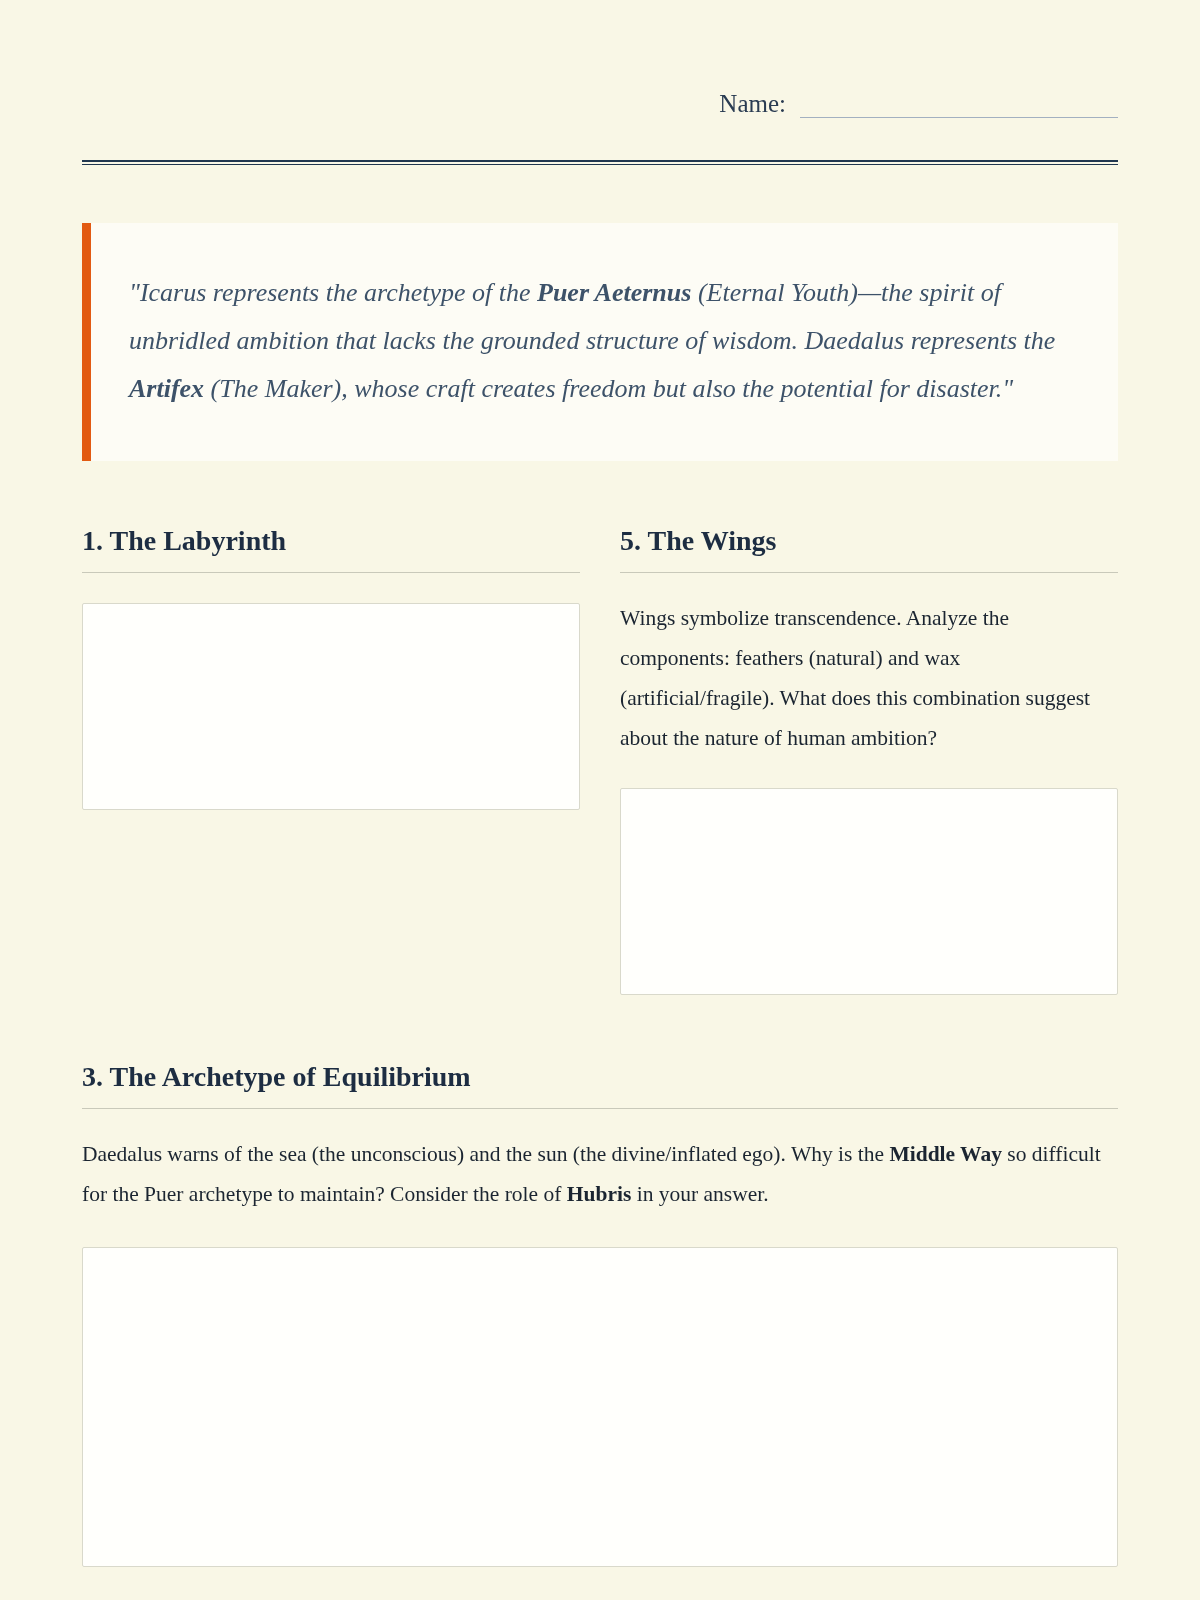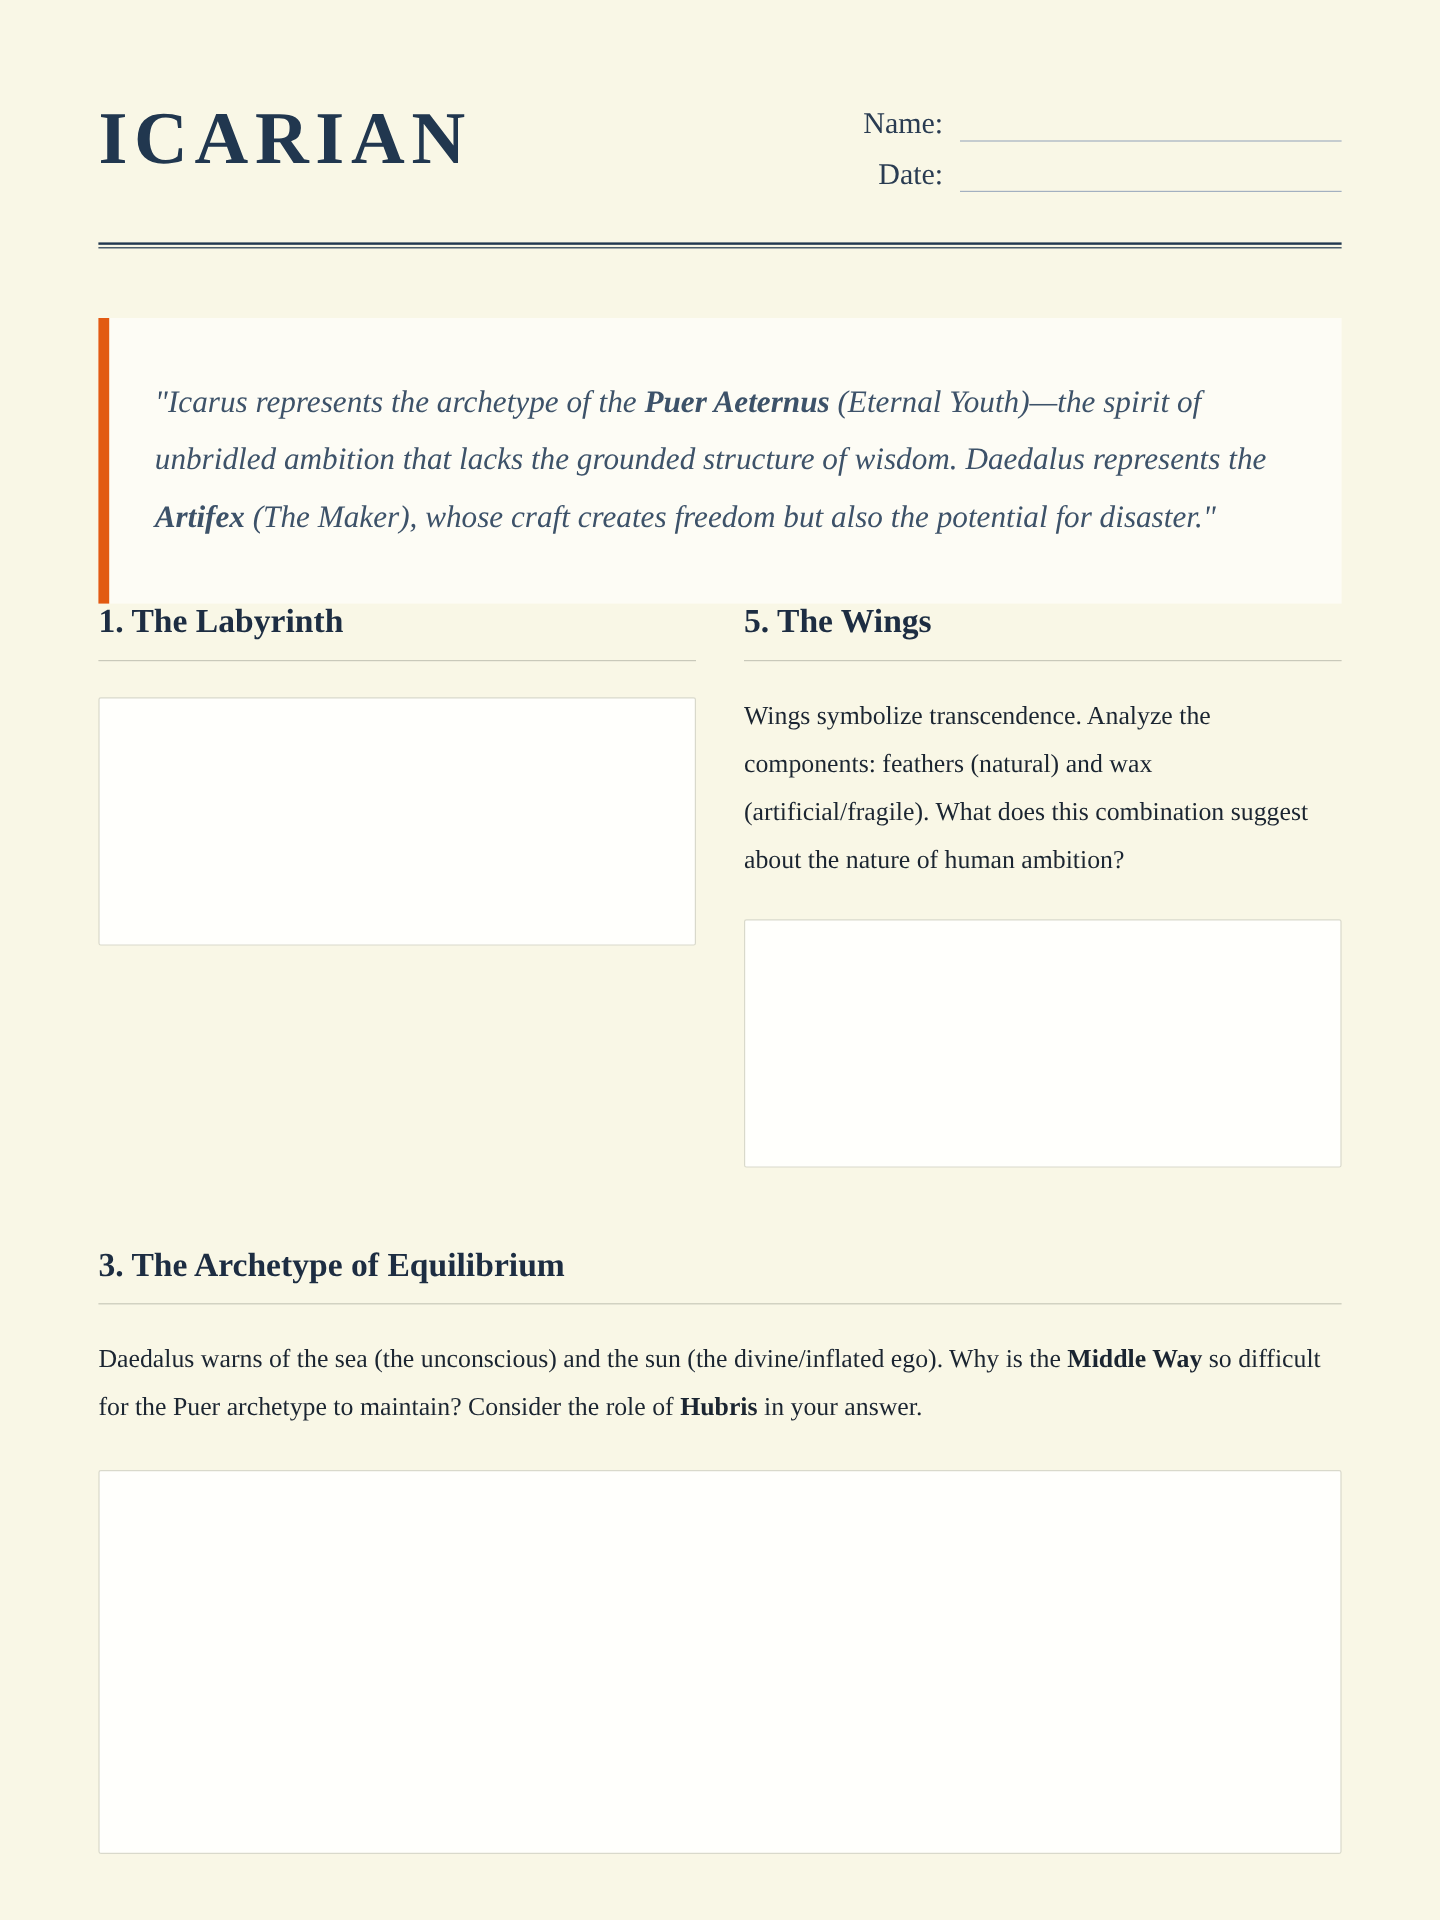--- a/index.html
+++ b/index.html
@@ -100,20 +100,21 @@
     font-style: italic;
     font-size: 26px;
     line-height: 1.85;
     color: #3d5269;
   }
 
   .quote-text strong { font-weight: 700; }
 
   
   .two-col {
+    margin-top: 64px;
     display: grid;
     grid-template-columns: 1fr 1fr;
     column-gap: 40px;
   }
 
   .section-heading {
     font-size: 28px;
     font-weight: 700;
     color: #1d2d42;
     padding-bottom: 15px;
@@ -150,33 +151,28 @@
   }
 </style>
 </head>
 <body>
 
 <div class="page">
 
   <div class="header">
     <div class="title-block">
       <div class="doc-title">
-        <div>ICARIAN</div>
       </div>
     </div>
 
     <div class="meta-block">
       <div class="meta-row">
         <span class="meta-label">Name:</span>
         <span class="meta-line"></span>
       </div>
-      <div class="meta-row">
-        <span class="meta-label">Date:</span>
-        <span class="meta-line"></span>
-      </div>
     </div>
   </div>
 
   <div class="double-rule"></div>
 
   <div class="quote-block">
     <p class="quote-text"><span>"Icarus represents the archetype of the </span><strong>Puer Aeternus</strong><span> (Eternal Youth)—the spirit of unbridled ambition that lacks the grounded structure of wisdom. Daedalus represents the </span><strong>Artifex</strong><span> (The Maker), whose craft creates freedom but also the potential for disaster."</span></p>
   </div>
 
   <div class="two-col">

